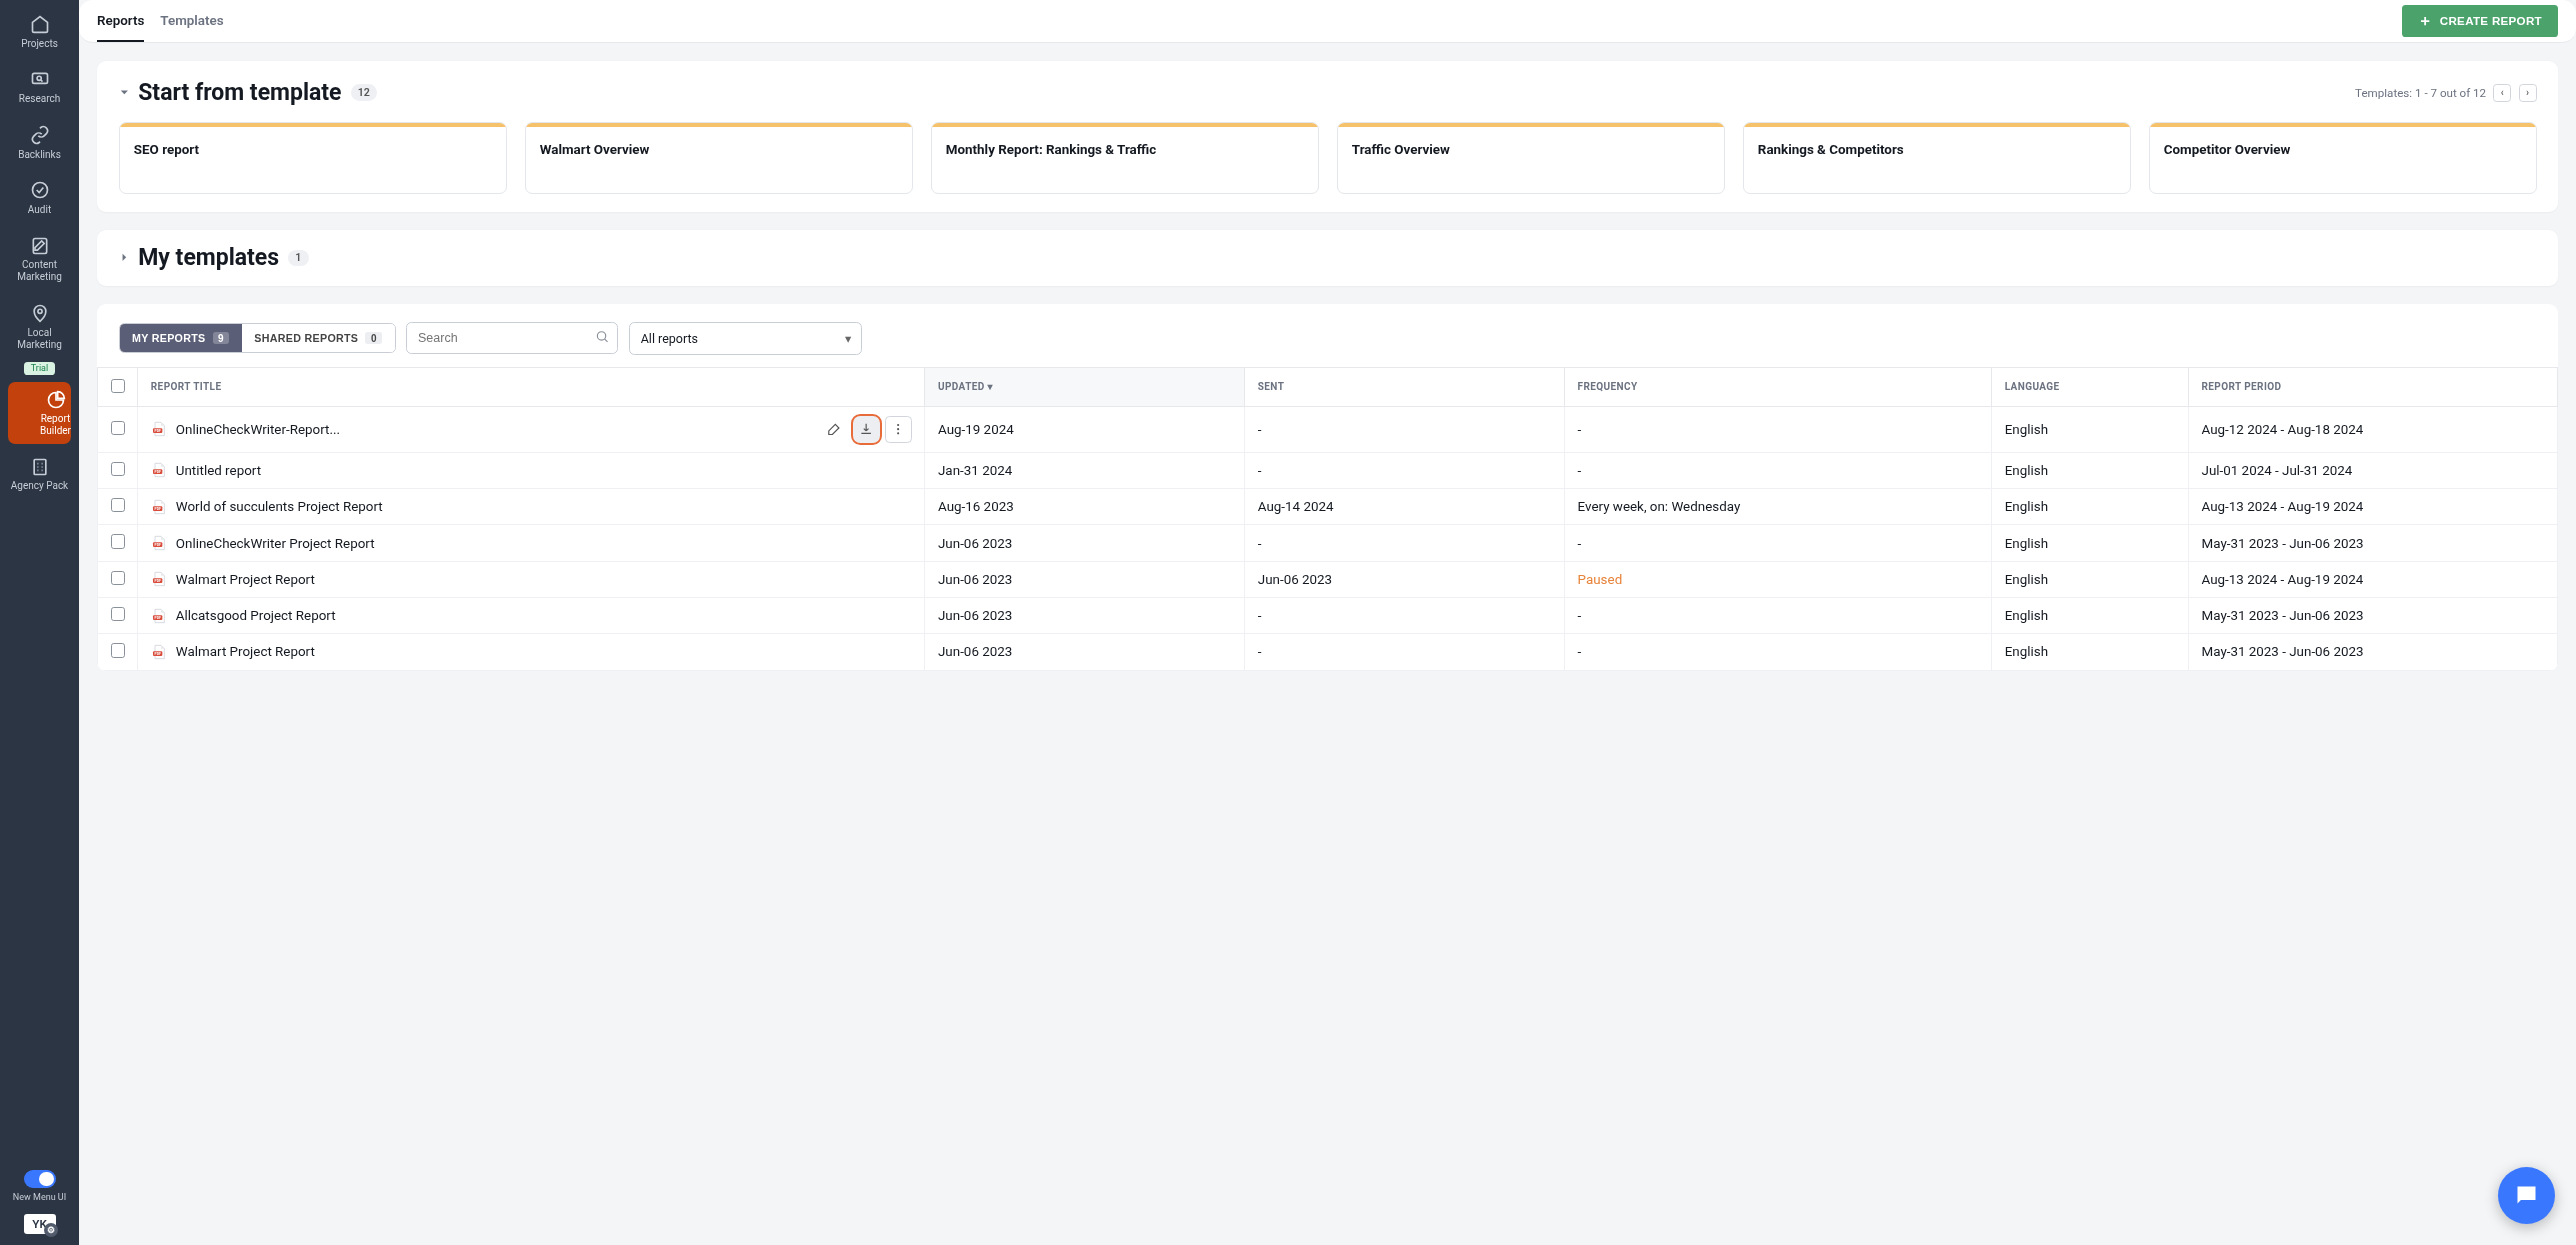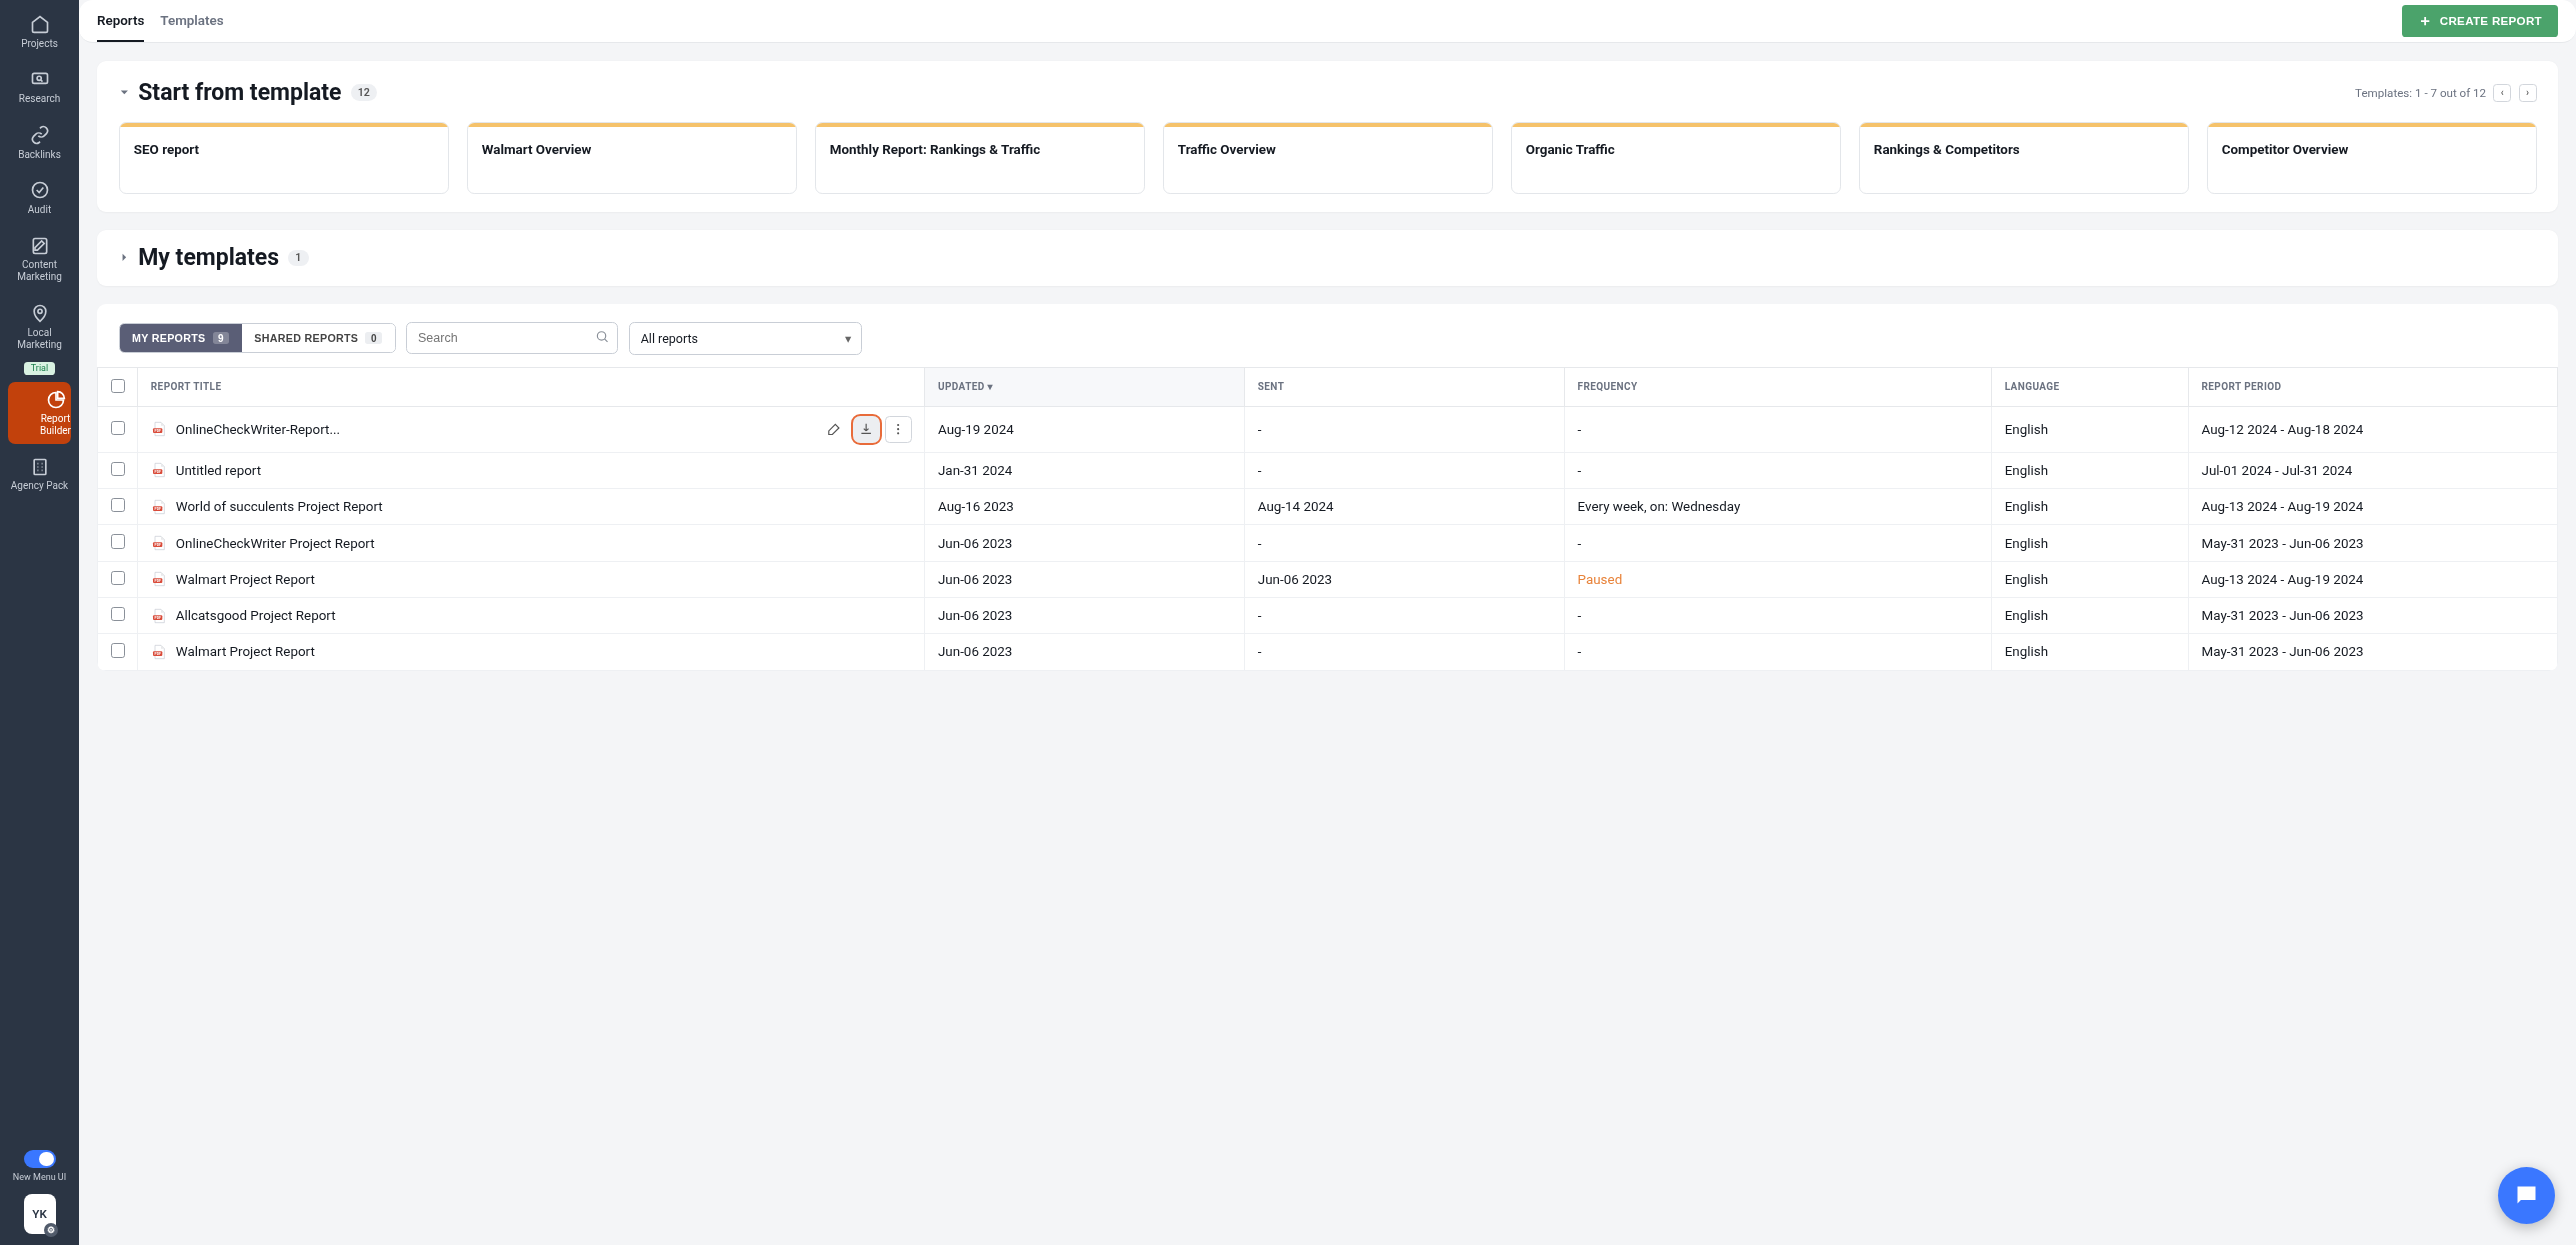--- a/index.html
+++ b/index.html
@@ -10,21 +10,21 @@
 .sidebar { width: 79px; background: #2b3544; color: #fff; display: flex; flex-direction: column; align-items: center; padding-top: 7.2px; flex-shrink: 0; }
 .side-item { display: flex; flex-direction: column; align-items: center; justify-content: center; width: 63px; padding: 7.2px 0; margin-bottom: 5.4px; font-size: 10px; text-align: center; border-radius: 7.2px; cursor: pointer; color: #c7cdd6; }
 .side-item.active { background: #c2410c; color: #fff; padding-left: 32px; }
 .side-item .ico { width: 20px; height: 20px; margin-bottom: 3.6px; display: flex; align-items: center; justify-content: center; }
 .side-item span { line-height: 1.2; }
 .trial-badge { background: #d9f2e2; color: #1a7f4b; font-size: 9px; padding: 1.8px 7.2px; border-radius: 3.6px; margin-top: -1.8px; margin-bottom: 7.2px; }
 .spacer { flex: 1; }
 .toggle { width: 32px; height: 18px; background: #3a77ff; border-radius: 9px; position: relative; margin-bottom: 3.6px; }
 .toggle::after { content: ""; position: absolute; right: 1.8px; top: 1.8px; width: 14.3px; height: 14.3px; background: #fff; border-radius: 50%; }
 .toggle-label { font-size: 9px; color: #c7cdd6; margin-bottom: 12.5px; text-align: left; }
-.avatar { width: 32px; height: 40px; background: #fff; color: #2b3544; font-weight: 600; font-size: 11.6px; border-radius: 8px; display: flex; align-items: center; justify-content: center; position: relative; margin-bottom: 10.7px; }
+.avatar { width: 32px; height: 20px; background: #fff; color: #2b3544; font-weight: 600; font-size: 11.6px; border-radius: 3px; display: flex; align-items: center; justify-content: center; position: relative; margin-bottom: 10.7px; }
 .avatar::after { content: "⚙"; position: absolute; right: -2.7px; bottom: -2.7px; width: 14.3px; height: 14.3px; background: #515b6b; color:#fff; border-radius: 50%; font-size: 9px; display: flex; align-items: center; justify-content: center; }
 
 
 .main { flex: 1; display: flex; flex-direction: column; min-width: 0; background: #f4f5f7; }
 .topbar { background: #fff; display: flex; align-items: center; padding: 0 18px; height: 43px; border-bottom: 0.9px solid #e6e8eb; border-radius: 14px; }
 .tabs { display: flex; gap: 16px; }
 .tab { padding: 12.5px 0; font-weight: 600; font-size: 13.4px; color: #6b7280; border-bottom: 2.7px solid transparent; cursor: pointer; }
 .tab.active { color: #151a22; border-bottom-color: #151a22; }
 .create-btn { margin-left: auto; background: #4ba36b; color: #fff; border: none; padding: 9px 16px; font-weight: 700; font-size: 11.6px; border-radius: 3.6px; display: flex; align-items: center; gap: 7.2px; cursor: pointer; letter-spacing: 0.3px; }
 
@@ -188,23 +188,20 @@
               <span>SEO report</span>
             </div>
             <div class="template-card">
               <span>Walmart Overview</span>
             </div>
             <div class="template-card">
               <span>Monthly Report: Rankings &amp; Traffic</span>
             </div>
             <div class="template-card">
               <span>Traffic Overview</span>
-            </div>
-            <div class="template-card">
-              <span>Organic Traffic</span>
             </div>
             <div class="template-card">
               <span>Rankings &amp; Competitors</span>
             </div>
             <div class="template-card">
               <span>Competitor Overview</span>
             </div>
           </div>
       </div>
 

